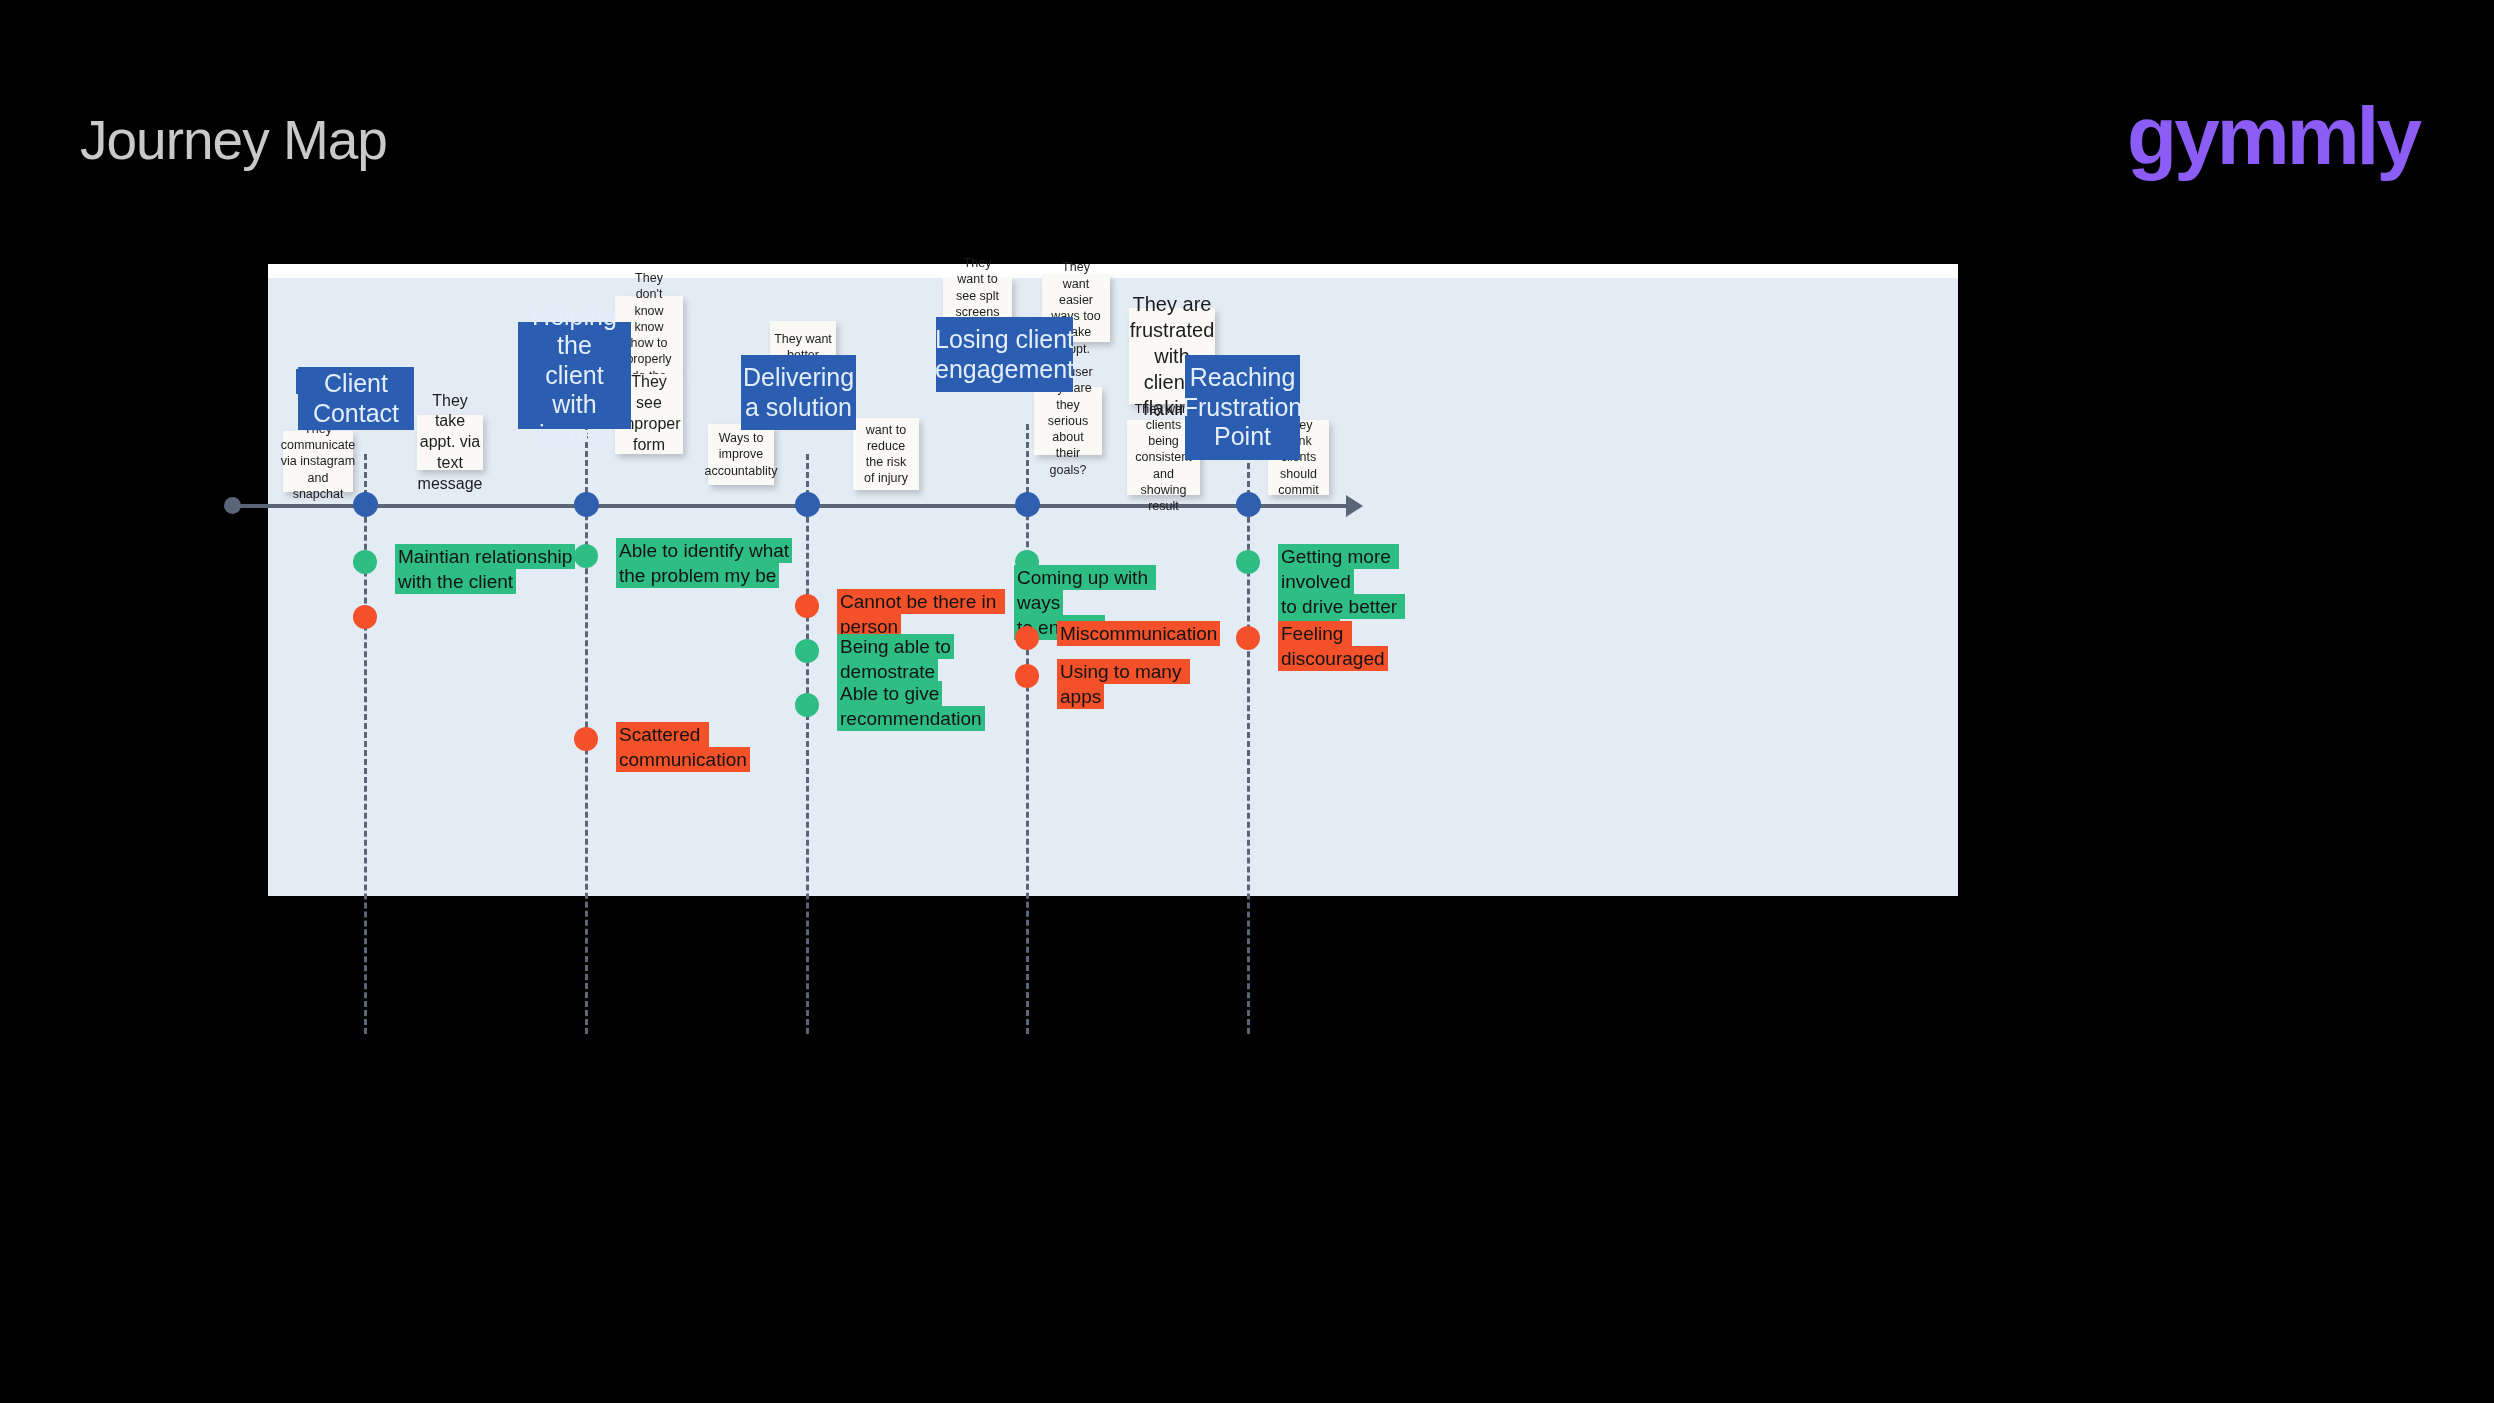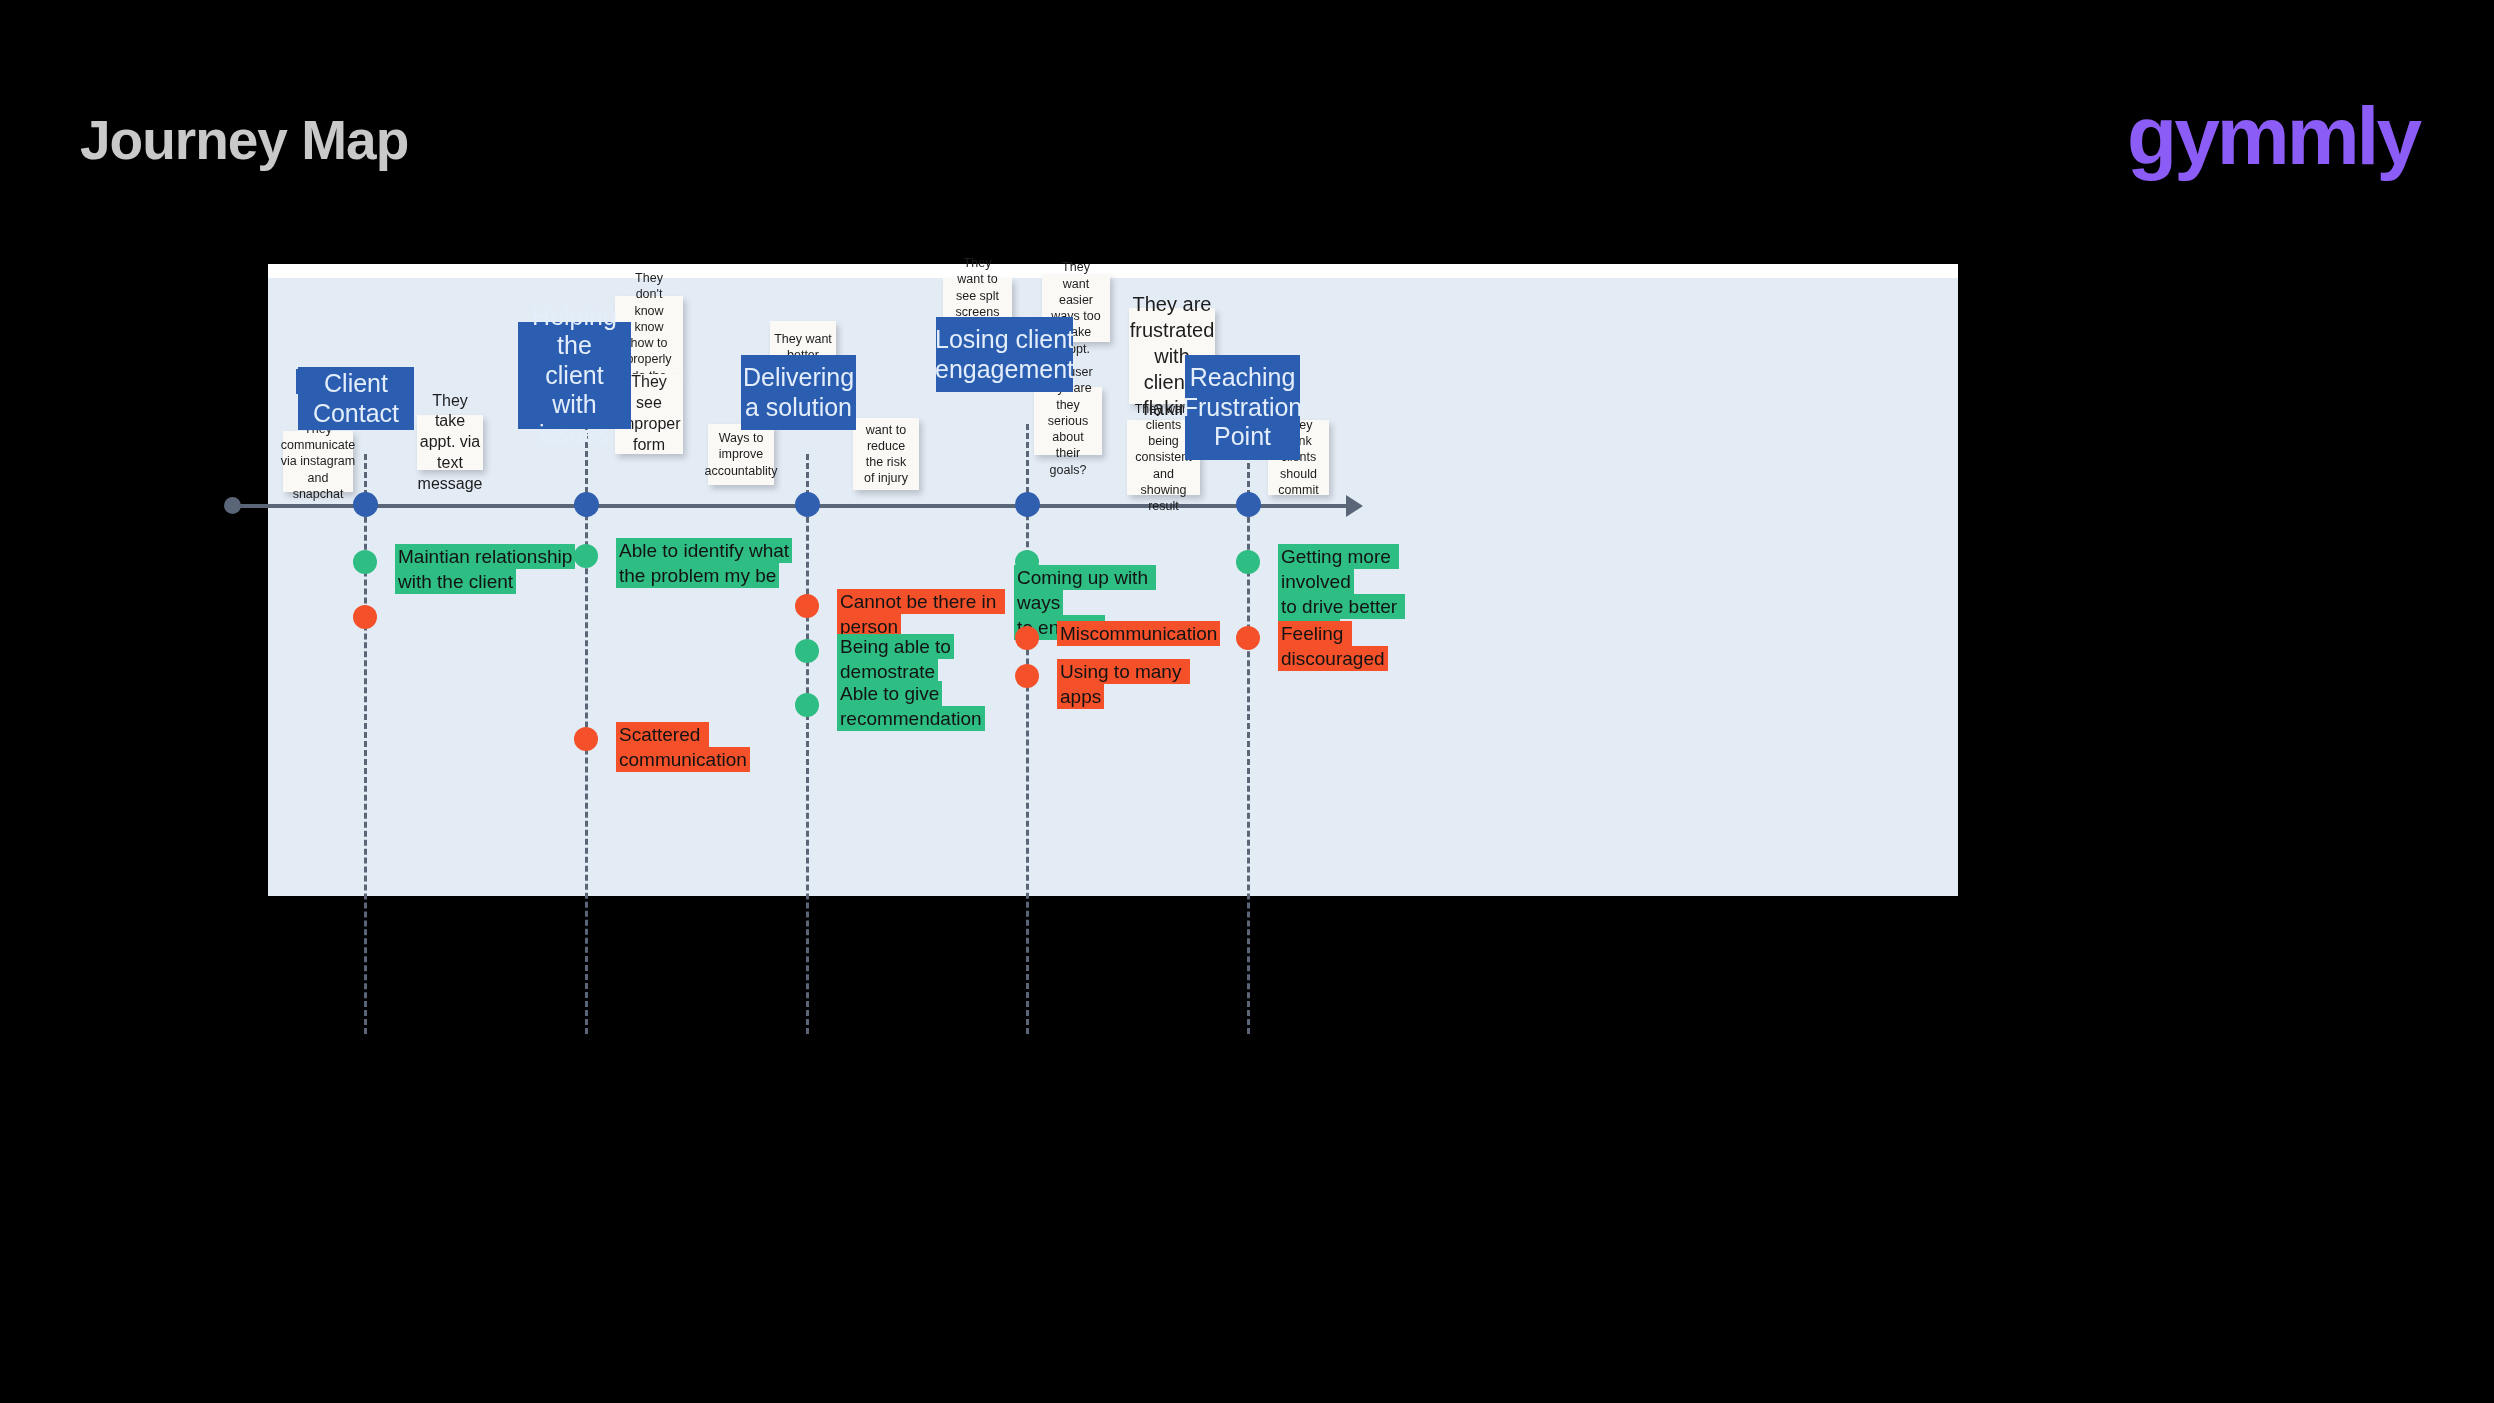--- a/index.html
+++ b/index.html
@@ -3,21 +3,21 @@
 <meta charset="utf-8">
 <style>
   html,body{margin:0;padding:0;}
   body{
     width:2494px;height:1403px;background:#000000;overflow:hidden;
     font-family:"Liberation Sans",sans-serif;position:relative;
   }
   
   .page-title{
     position:absolute;left:80px;top:108px;
-    font-size:55px;font-weight:bold;color:#c9c9c9;letter-spacing:-1px;
+    font-size:55px;font-weight:normal;color:#c9c9c9;letter-spacing:-1px;
   }
   .brand-logo{
     position:absolute;right:75px;top:95px;
     font-size:82px;font-weight:bold;color:#8b5cf6;letter-spacing:-3px;
     line-height:1;
   }
   
   .canvas{
     position:absolute;left:268px;top:264px;width:1690px;height:632px;
     background:#ffffff;

